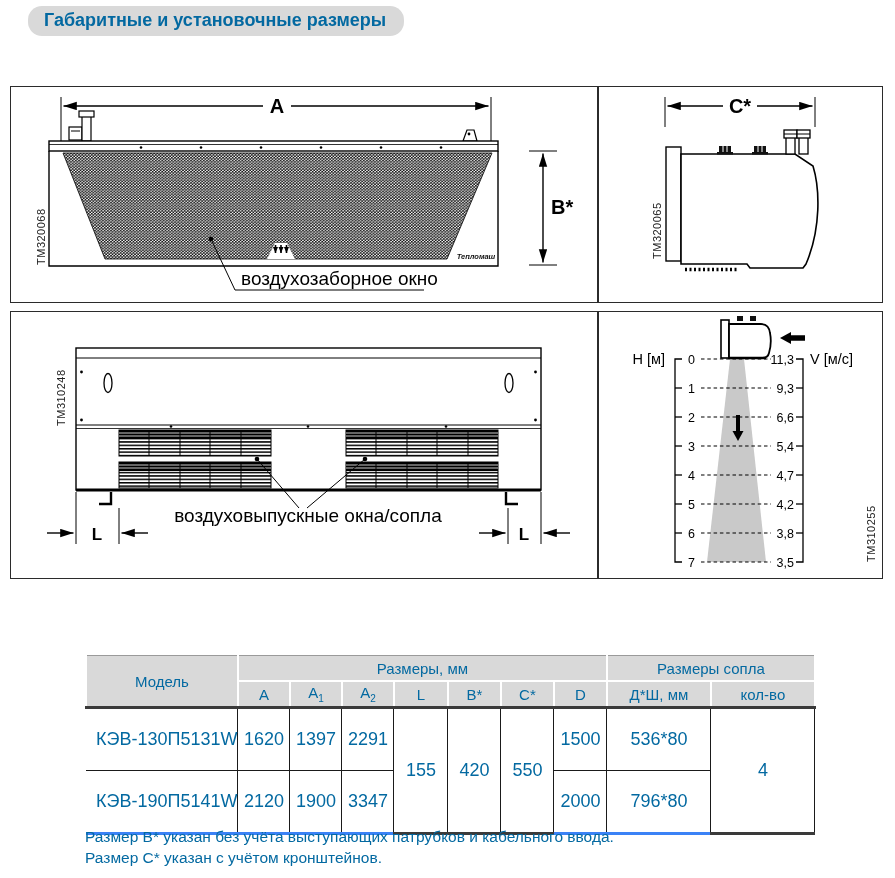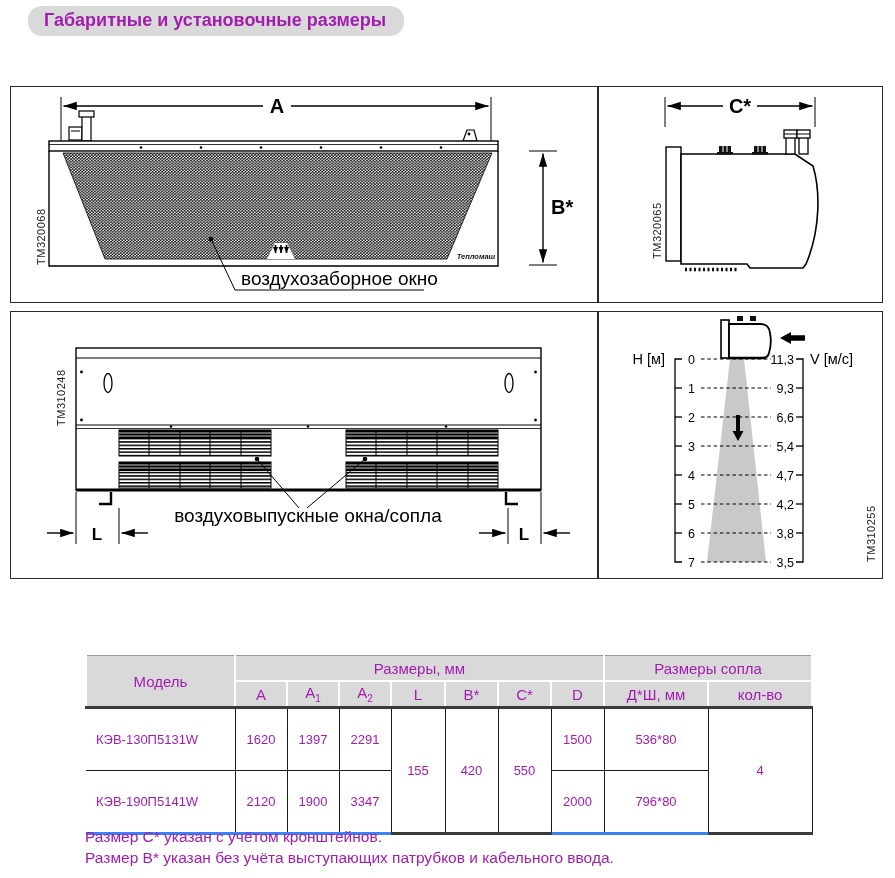--- a/index.html
+++ b/index.html
@@ -1,37 +1,37 @@
 <!DOCTYPE html>
 <html><head>
 <meta charset="utf-8">
 <style>
   html,body{margin:0;padding:0;background:#fff;}
   #canvas{position:relative;width:895px;height:878px;background:#fff;
-          font-family:"Liberation Sans",sans-serif;color:#a21caf;overflow:hidden;}
+          font-family:"Liberation Sans",sans-serif;color:#0369a1;overflow:hidden;}
   .title-pill{position:absolute;left:28px;top:6px;background:#d9d9d9;border-radius:14px;
           padding:4px 18px 5px 16px;font-size:18px;font-weight:bold;white-space:nowrap;}
   .panel{position:absolute;left:10px;border:1.5px solid #2b2b2b;background:#fff;}
   #panel-top{top:86px;width:871px;height:215px;}
   #panel-bottom{top:311px;width:871px;height:266px;}
   .vdivider{position:absolute;left:586px;top:0;bottom:0;width:1.5px;background:#2b2b2b;}
   .dwg{position:absolute;top:0;left:0;}
   .dwg.right{left:588px;}
   svg text{font-family:"Liberation Sans",sans-serif;}
   .dimtxt{font-weight:bold;font-size:20px;}
   .code{font-size:11px;fill:#222;letter-spacing:.5px;}
   .callout{font-size:19px;fill:#000;}
   .ticknum{font-size:12.5px;fill:#000;}
   .axlbl{font-size:14.5px;fill:#000;}
   
   #spec-table{position:absolute;left:85px;top:645px;border-collapse:collapse;table-layout:fixed;margin-top:10px;}
   #spec-table th{background:#d9d9d9;border:2px solid #fff;border-top:1px solid #9a9a9a;
       font-weight:normal;font-size:15px;height:24px;padding:0;}
   #spec-table th.hb{border-bottom:3px solid #3a3a3a;}
-  #spec-table td{border:1px solid #1a1a1a;font-size:13px;text-align:center;padding:0;height:61px;}
+  #spec-table td{border:1px solid #1a1a1a;font-size:18px;text-align:center;padding:0;height:61px;}
   #spec-table td.model{text-align:left;padding-left:10px;border-left:none;}
   #spec-table tr.last td{border-bottom:3px solid #3b82f6;}
   #spec-table td.merge{border-bottom:3px solid #3a3a3a;}
   #spec-table sub{font-size:10px;}
   .footnotes{position:absolute;left:85px;top:826px;font-size:15.5px;line-height:21px;}
 </style>
 </head>
 <body>
 
 <div id="canvas">
@@ -355,17 +355,17 @@
         <td>2120</td>
         <td>1900</td>
         <td>3347</td>
         <td>2000</td>
         <td>796*80</td>
       </tr>
     </tbody>
   </table>
 
   <div class="footnotes">
+    <div>Размер B* указан без учёта выступающих патрубков и кабельного ввода.</div>
     <div>Размер C* указан с учётом кронштейнов.</div>
-    <div>Размер B* указан без учёта выступающих патрубков и кабельного ввода.</div>
   </div>
 
 </div>
 
 </body></html>

